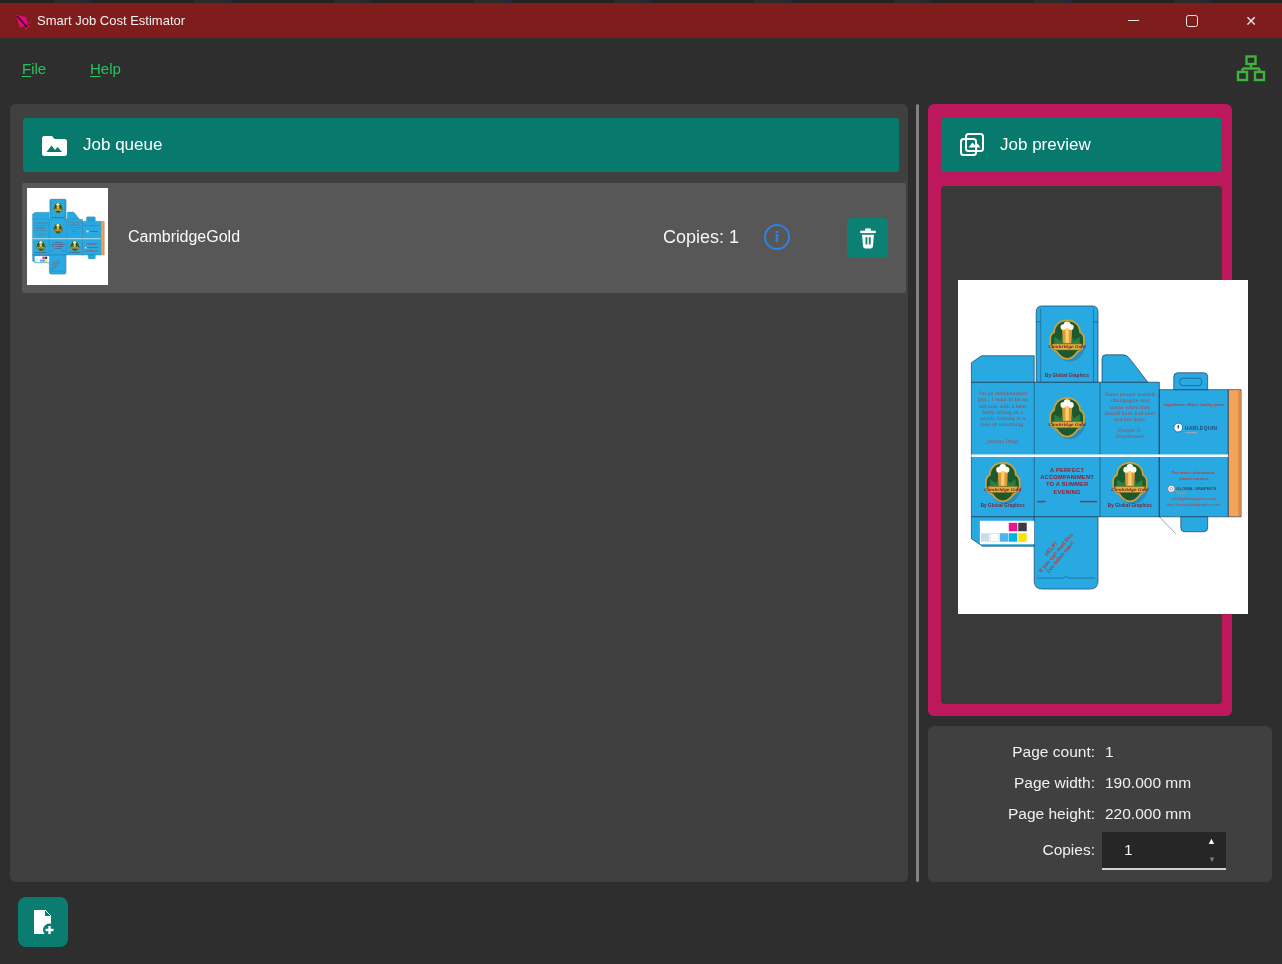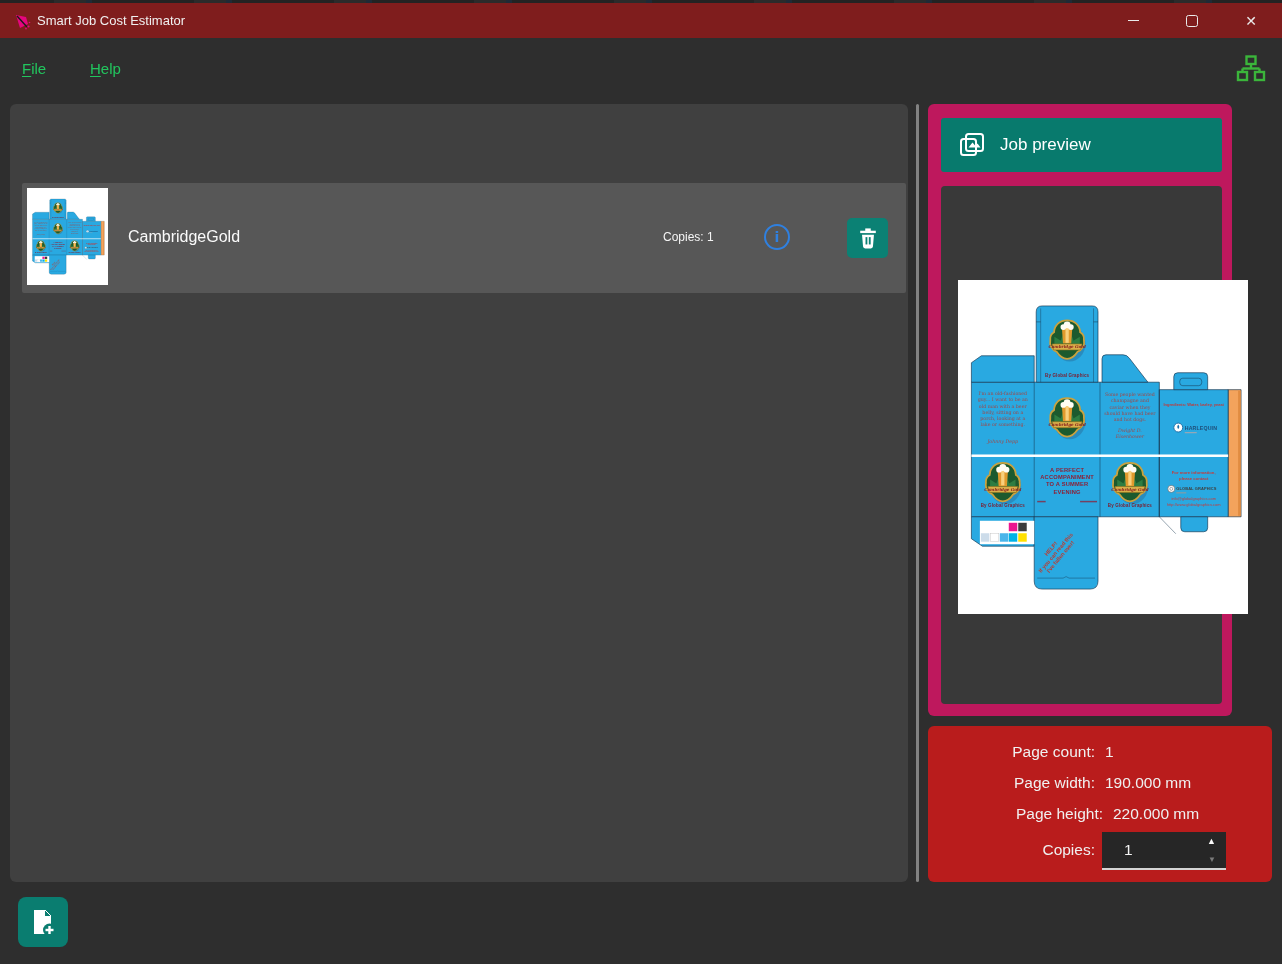--- a/index.html
+++ b/index.html
@@ -25,48 +25,48 @@
   
   .menu-item{top:56px;height:26px;line-height:26px;font-size:15px;color:#22c55e;cursor:default;}
   .menu-file{left:22px;} .menu-help{left:90px;}
   .accel{text-decoration:underline;text-underline-offset:2px;}
   .network-icon{left:1236px;top:54px;width:30px;height:30px;}
 
   
   .panel{background:#404040;border-radius:6px;}
   .left-panel{left:10px;top:104px;width:898px;height:778px;}
   .right-top{left:928px;top:104px;width:304px;height:612px;background:#be185d;}
-  .right-bottom{left:928px;top:726px;width:344px;height:156px;background:#b91c1c;}
+  .right-bottom{left:928px;top:726px;width:344px;height:156px;background:#404040;}
   .splitter{left:916px;top:104px;width:3px;height:778px;background:#828282;border-radius:2px;}
 
   .section-header{left:13px;top:14px;height:54px;background:#087a6d;border-radius:3px;
     display:flex;align-items:center;padding-left:18px;gap:15px;color:#fff;font-size:17px;}
   .qh{right:9px;} .ph{right:10px;}
 
   
   .job-row{left:12px;top:79px;width:884px;height:110px;background:#575757;border-radius:2px;}
   .job-thumb{left:5px;top:5px;width:81px;height:97px;background:#ffffff;display:flex;align-items:center;justify-content:center;}
   .job-name{left:106px;top:0;height:108px;line-height:108px;font-size:16px;color:#fafafa;}
-  .job-copies{left:641px;top:0;height:108px;line-height:108px;font-size:12px;color:#f5f5f5;}
+  .job-copies{left:641px;top:0;height:108px;line-height:108px;font-size:18px;color:#f5f5f5;}
   .info-icon{left:742px;top:41px;width:26px;height:26px;border:2.5px solid #2f80e0;border-radius:50%;
     box-sizing:border-box;display:flex;align-items:center;justify-content:center;
     color:#2f80e0;font-size:14px;font-weight:bold;font-family:"DejaVu Sans",sans-serif;}
   .trash-btn{left:825px;top:35px;width:41px;height:40px;background:#0b8174;border-radius:5px;
     display:flex;align-items:center;justify-content:center;}
 
   
   .preview-well{left:13px;top:82px;right:10px;bottom:12px;background:#393939;border-radius:4px;}
   .preview-box{left:30px;top:176px;width:290px;height:334px;background:#fff;}
   .preview-box svg{display:block;}
 
   
   .detail-row{left:0;right:14px;height:24px;display:flex;align-items:center;}
   .detail-label{width:167px;text-align:right;color:#f0f0f0;font-size:15.5px;}
   .detail-value{margin-left:10px;color:#f0f0f0;font-size:15.5px;}
-  .dr1{top:14px;} .dr2{top:45px;} .dr3{top:76px;margin-left:8px;}
+  .dr1{top:14px;} .dr2{top:45px;} .dr3{top:76px;}
   .copies-label{left:0;top:106px;width:167px;height:38px;line-height:36px;text-align:right;color:#f0f0f0;font-size:15.5px;}
   .copies-stepper{left:174px;top:106px;width:124px;height:36px;background:#262626;
     border-bottom:2px solid #d4d4d4;box-sizing:content-box;}
   .copies-value{position:absolute;left:22px;top:0;height:36px;line-height:36px;font-size:15.5px;color:#f2f2f2;}
   .spin-up{position:absolute;right:10px;top:5px;font-size:9px;color:#fafafa;line-height:1;}
   .spin-down{position:absolute;right:10px;bottom:4px;font-size:8px;color:#7a7a7a;line-height:1;}
 
   
   .add-btn{left:18px;top:897px;width:50px;height:50px;background:#0a7d70;border-radius:8px;
     display:flex;align-items:center;justify-content:center;}
@@ -223,20 +223,27 @@
   <rect x="10.5" y="2.5" width="9" height="7.5"></rect>
   <line x1="15" y1="10" x2="15" y2="14.5"></line>
   <line x1="6.5" y1="14.5" x2="23.5" y2="14.5"></line>
   <line x1="6.5" y1="14.5" x2="6.5" y2="18"></line>
   <line x1="23.5" y1="14.5" x2="23.5" y2="18"></line>
   <rect x="2" y="18" width="9" height="8"></rect>
   <rect x="19" y="18" width="9" height="8"></rect>
 </svg>
 
 <div class="abs panel left-panel">
+  <div class="abs section-header qh">
+    <svg width="27" height="23" viewBox="0 0 27 23">
+      <path d="M1,4.5 a2.5,2.5 0 0 1 2.5,-2.5 h7.5 l2.5,3 h10 a2.5,2.5 0 0 1 2.5,2.5 v12 a2.5,2.5 0 0 1 -2.5,2.5 h-20 a2.5,2.5 0 0 1 -2.5,-2.5 Z" fill="#ffffff"></path>
+      <path d="M5.5,18 l5,-6.5 3.5,4.5 2.5,-3 4.5,5 Z" fill="#087a6d"></path>
+    </svg>
+    <span>Job queue</span>
+  </div>
 
   <div class="abs job-row">
     <div class="abs job-thumb">
       <svg width="77" height="89" viewBox="0 0 580 670">
           <use href="#dieline"></use>
         </svg>
     </div>
     <div class="abs job-name">CambridgeGold</div>
     <div class="abs job-copies">Copies: 1</div>
     <div class="abs info-icon">

